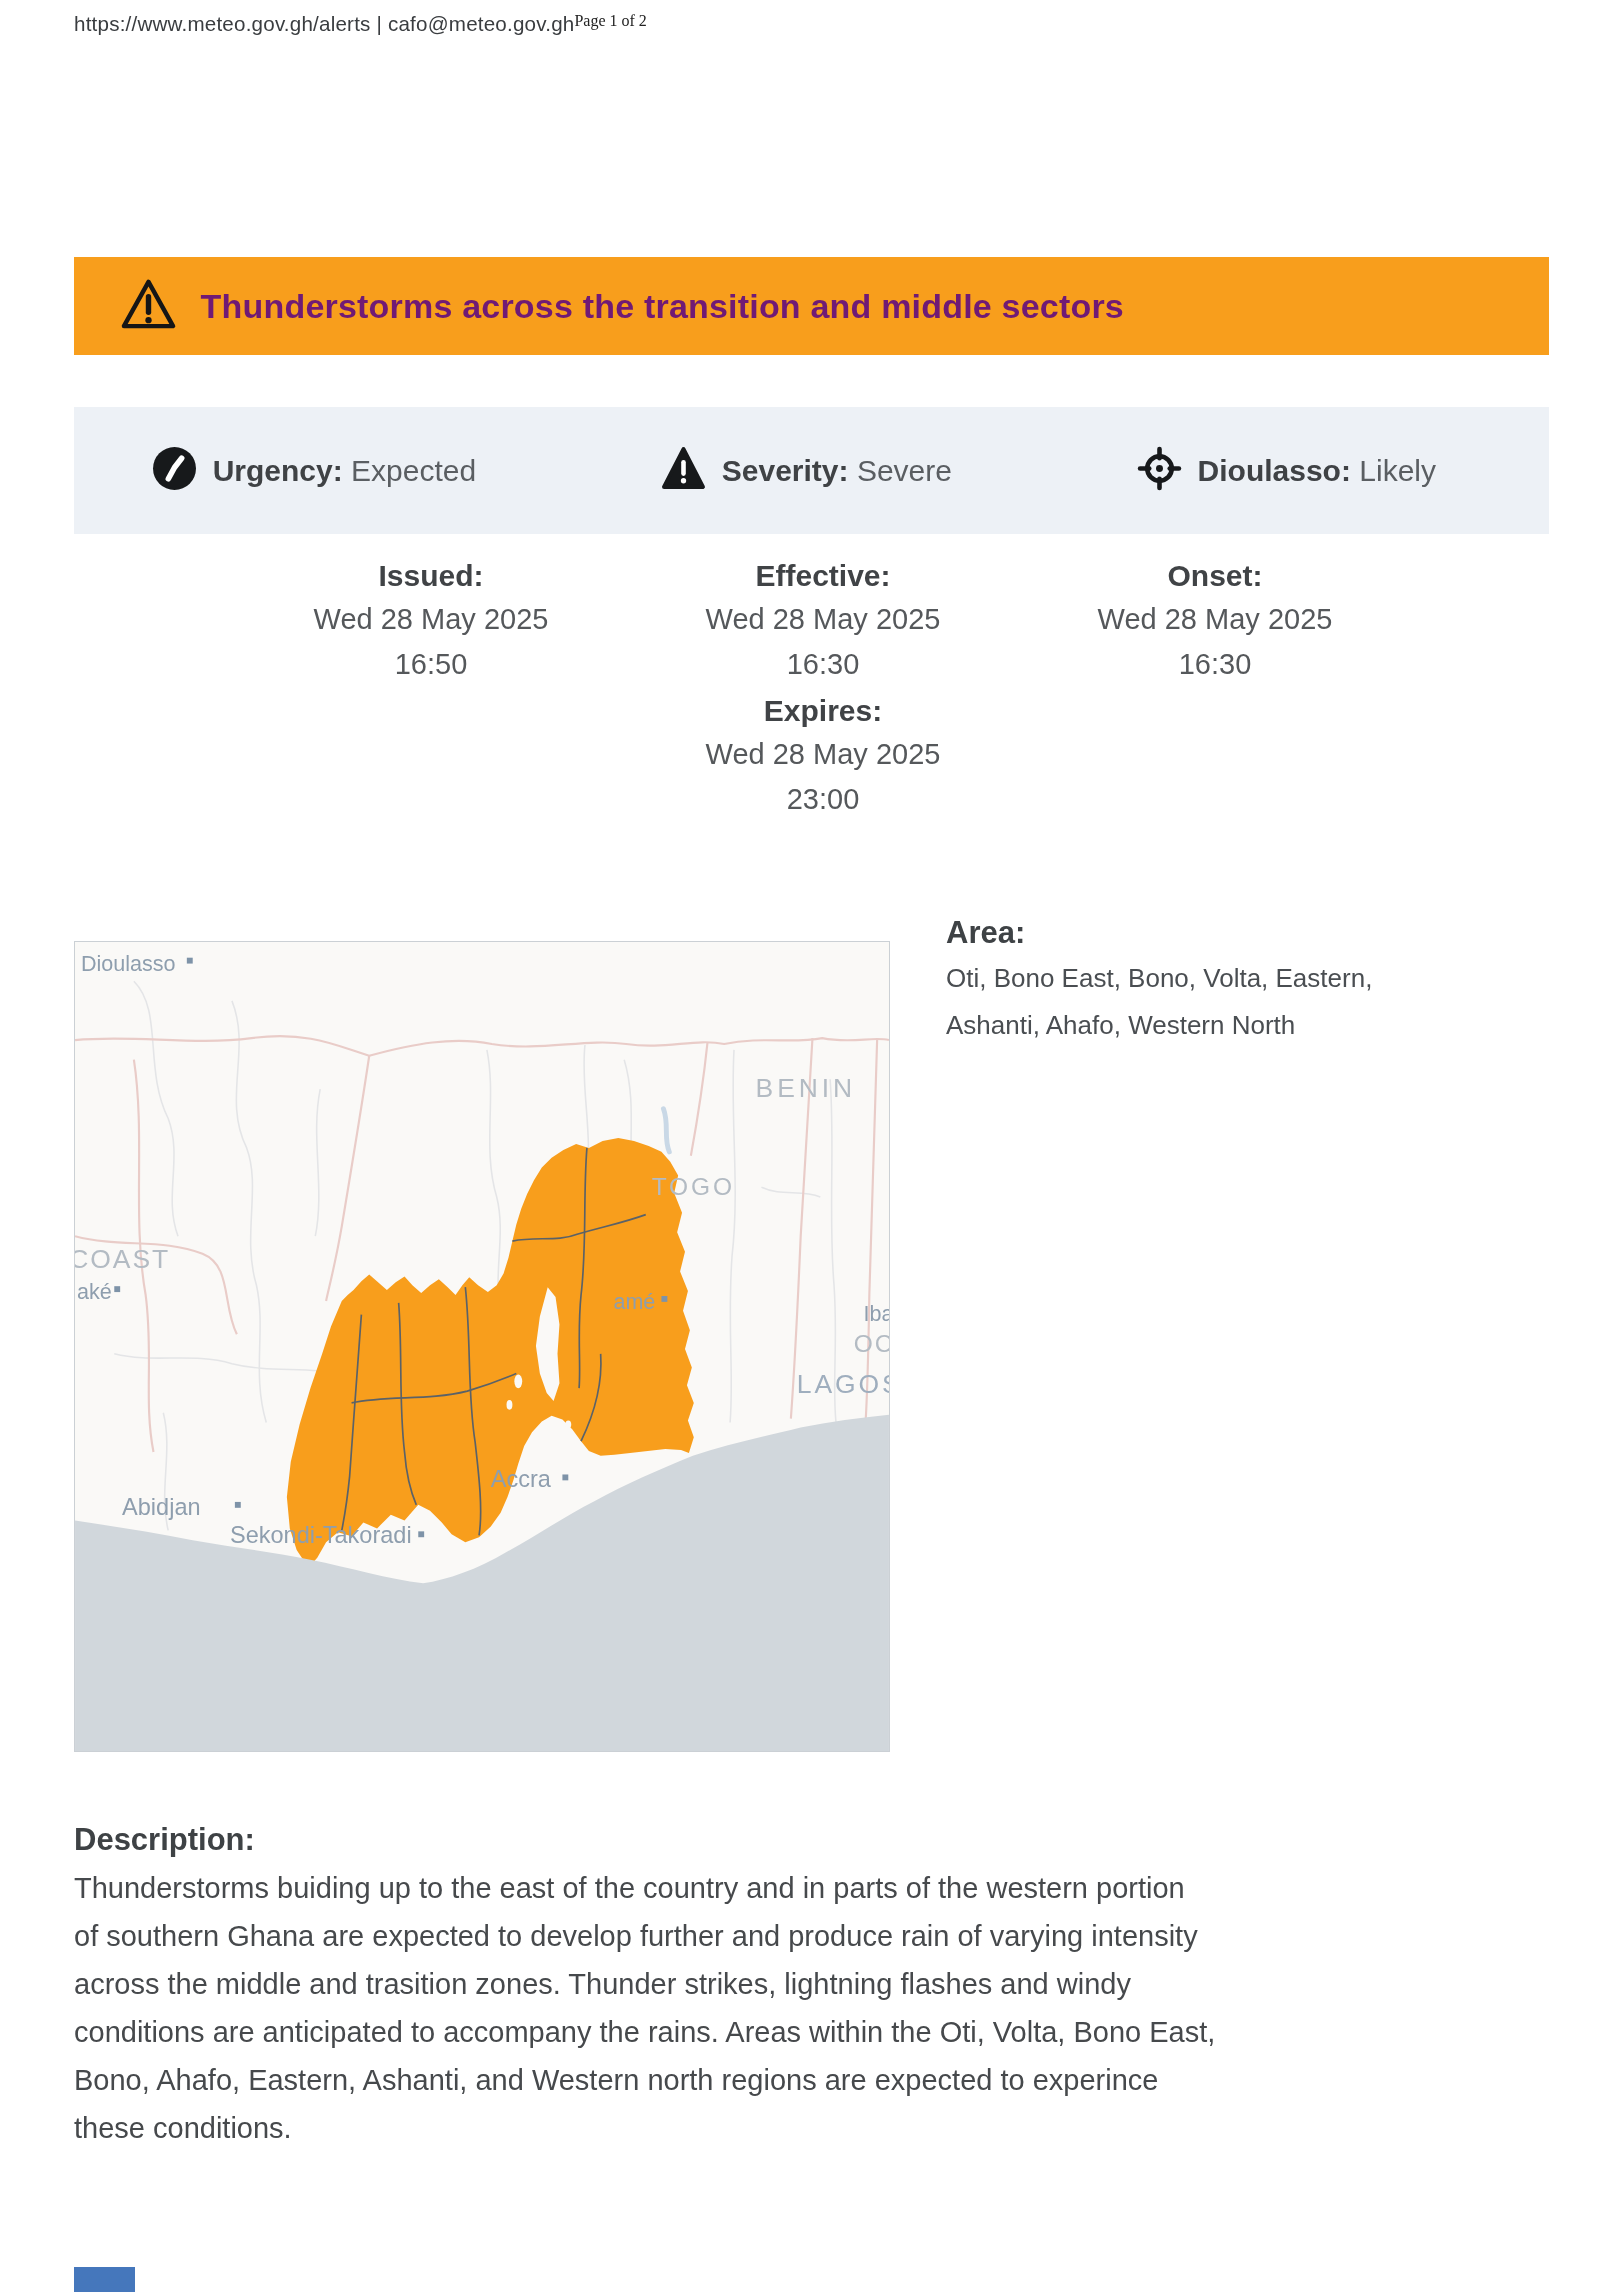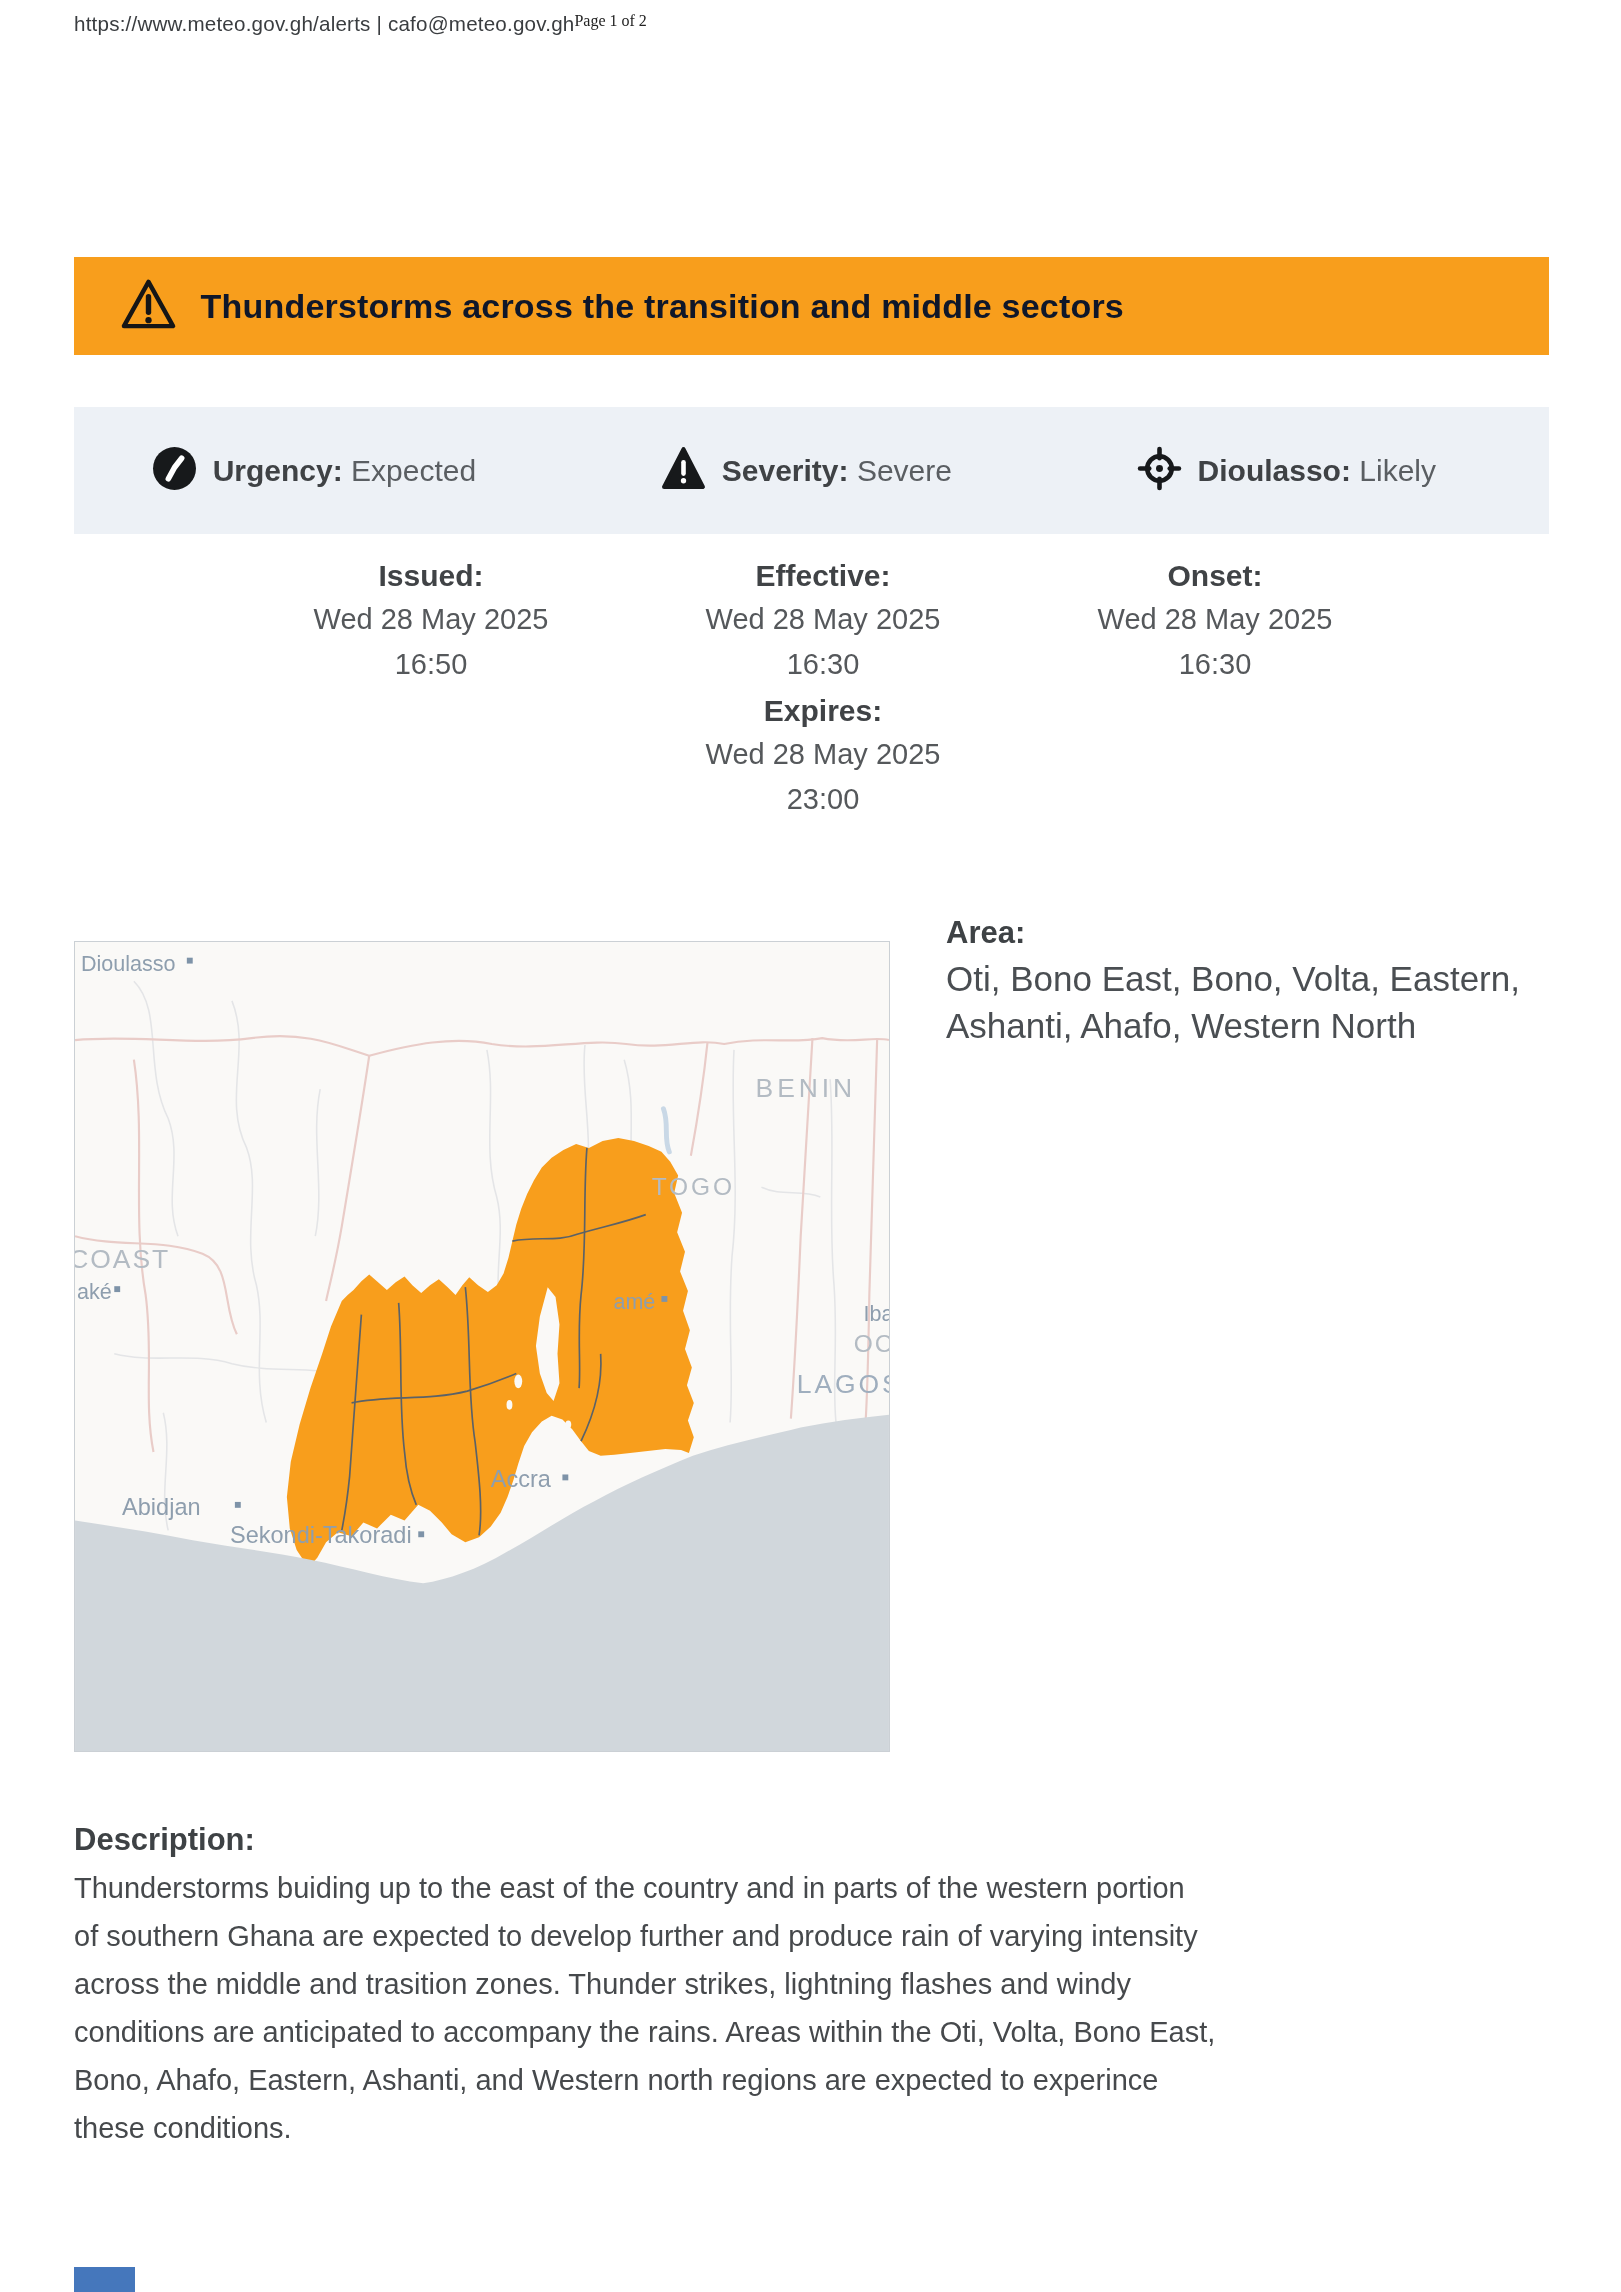--- a/index.html
+++ b/index.html
@@ -6,21 +6,21 @@
   body{font-family:"Liberation Sans", sans-serif;color:#45494C;}
   .page{position:relative;width:1621px;height:2293px;background:#ffffff;overflow:hidden;}
 
   
   .hdr{position:absolute;top:11.8px;left:74px;right:73px;display:flex;justify-content:flex-start;align-items:flex-start;}
   .hdr-url{font-size:20.6px;color:#3A3D40;letter-spacing:0.2px;}
   .hdr-page{font-family:"Liberation Serif", serif;font-size:16px;color:#222;}
 
   
   .banner{position:absolute;top:257px;left:74px;width:1475px;height:98px;background:#F89E1C;display:flex;align-items:center;padding-left:44px;box-sizing:border-box;}
-  .banner-title{font-size:34px;font-weight:bold;color:#0f172a;margin-left:21.6px;letter-spacing:0.2px;}
+  .banner-title{font-size:34px;font-weight:bold;color:#701a75;margin-left:21.6px;letter-spacing:0.2px;}
 
   
   .meta{position:absolute;top:407px;left:74px;width:1475px;height:127px;background:#EDF1F6;display:flex;align-items:center;box-sizing:border-box;padding-left:78px;padding-right:113px;justify-content:space-between;}
   .meta-item{display:flex;align-items:center;}
   .meta-item .txt{margin-left:15.7px;font-size:30px;}
   .meta-label{font-weight:bold;color:#3F4245;}
   .meta-value{color:#5A5E62;}
 
   
   .dates{position:absolute;top:554px;left:235px;width:1176px;}
@@ -30,21 +30,21 @@
   .dval{font-size:29px;color:#55585B;line-height:45px;}
   .expires{width:392px;margin-left:392px;text-align:center;margin-top:2px;}
 
   
   .map{position:absolute;top:941px;left:74px;width:814px;height:809px;border:1px solid #CBD0D5;box-sizing:content-box;background:#fef9c3;}
   .map svg{display:block;}
 
   
   .area{position:absolute;top:910px;left:946px;width:627px;}
   .area-label{font-size:31px;font-weight:bold;color:#3E4245;line-height:45px;}
-  .area-value{font-size:35px;color:#4A4E52;line-height:47px;white-space:pre-line;}
+  .area-value{font-size:26px;color:#4A4E52;line-height:47px;white-space:pre-line;}
 
   
   .desc{position:absolute;top:1815px;left:74px;width:1441px;}
   .desc-label{font-size:31px;font-weight:bold;color:#3E4245;line-height:49px;}
   .desc-text{font-size:29px;color:#46494C;line-height:48px;white-space:pre-line;}
 
   
   .peek{position:absolute;top:2267px;left:74px;width:61px;height:25.5px;background:#4577BC;}
 </style>
 </head>

